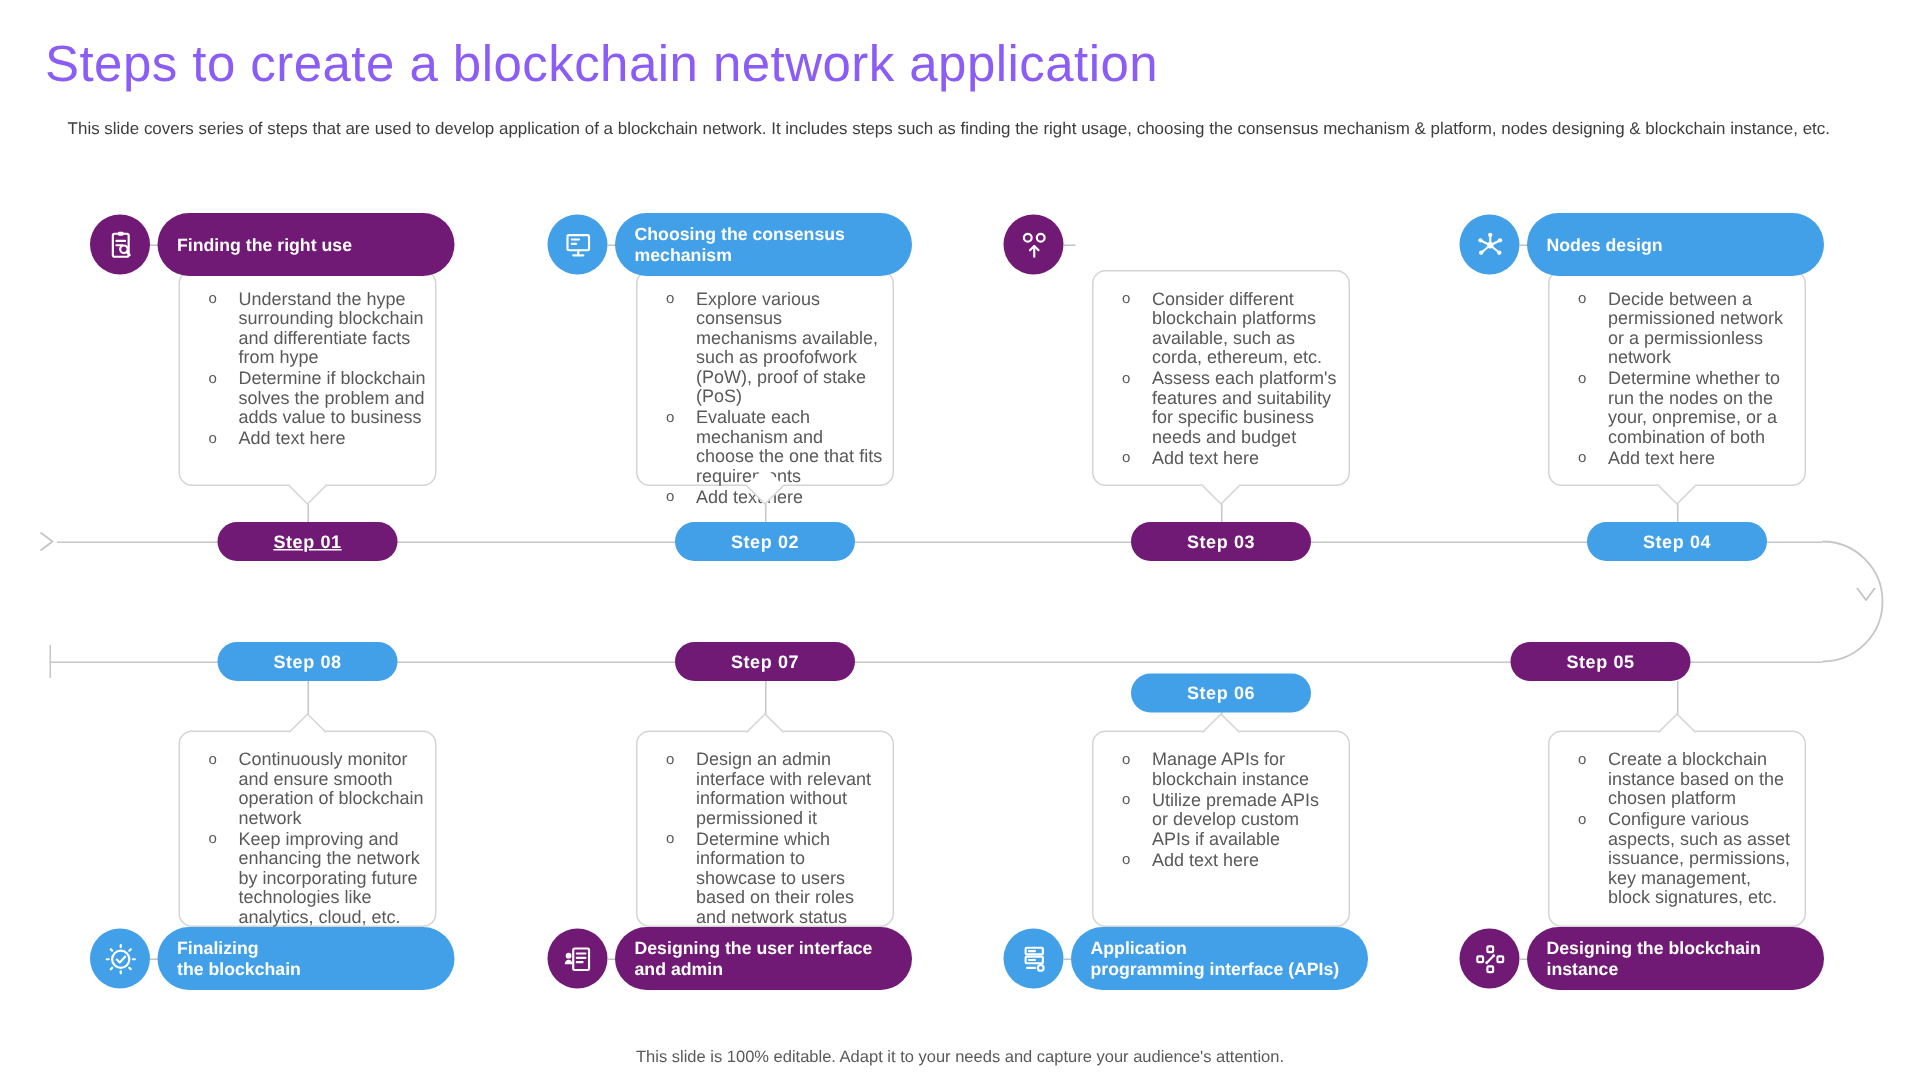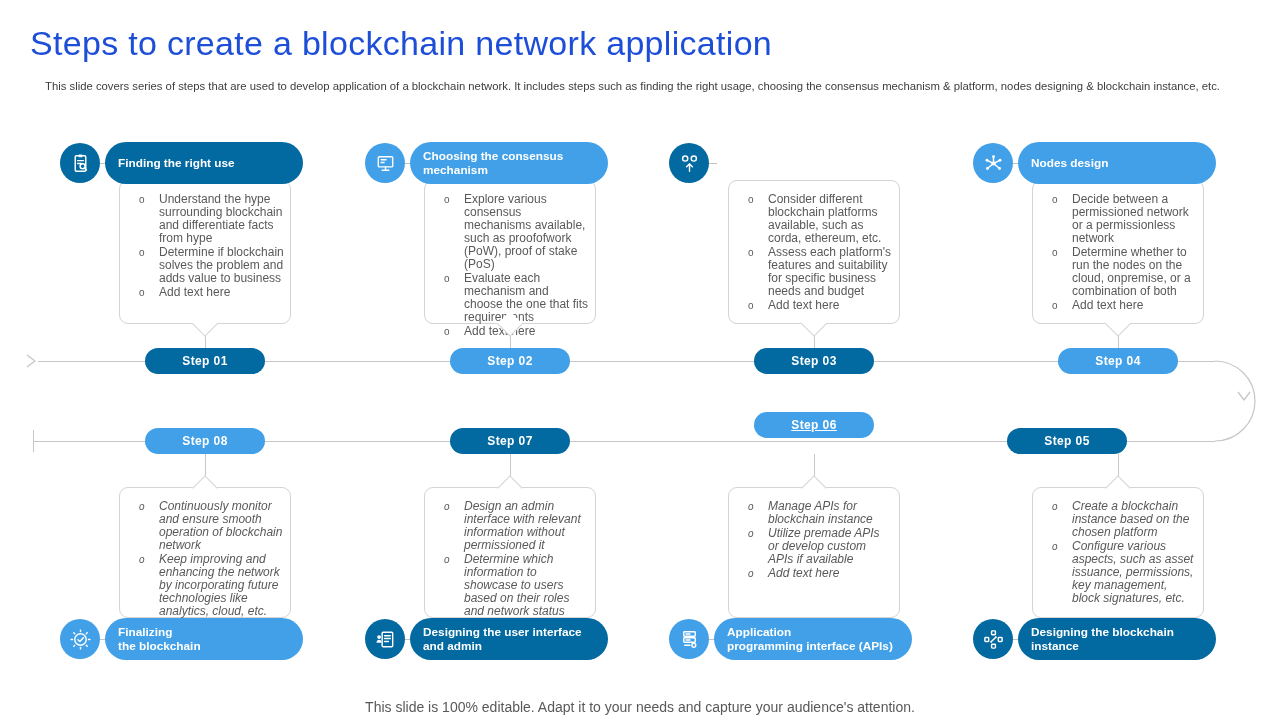--- a/index.html
+++ b/index.html
@@ -1,66 +1,66 @@
 <!DOCTYPE html>
 <html><head>
 <meta charset="utf-8">
 <style>
   html,body{margin:0;padding:0;background:#e8e8e8;}
   .slide{position:relative;width:1280px;height:720px;background:#ffffff;margin:0 auto;
          font-family:"Liberation Sans",sans-serif;overflow:hidden;}
   
-  .title{position:absolute;left:30px;top:24px;font-size:34px;color:#1d4ed8;
+  .title{position:absolute;left:30px;top:24px;font-size:34px;color:#8b5cf6;
          letter-spacing:0.3px;font-weight:normal;}
   .subtitle{position:absolute;left:30px;top:78px;width:1190px;font-size:11.3px;
             color:#3d3d3d;line-height:1.45;text-align:right;}
   
   .step{position:absolute;width:305px;}
   .step.toprow{top:142px;height:210px;}
   .step.bottomrow{top:477px;height:200px;}
   .icon-circle{position:absolute;width:40px;height:40px;border-radius:50%;
                display:flex;align-items:center;justify-content:center;}
   .toprow .icon-circle{left:0;top:1px;}
   .bottomrow .icon-circle{left:0;top:142px;}
   .dash{position:absolute;width:8px;height:1px;background:#c2c2c2;}
   .toprow .dash{left:40px;top:21px;}
   .bottomrow .dash{left:40px;top:162px;}
   .header-pill{position:absolute;left:45px;width:198px;min-height:42px;border-radius:22px;
                display:flex;align-items:center;padding:1px 13px;box-sizing:border-box;
                color:#ffffff;font-weight:bold;font-size:11.8px;line-height:14.5px;
                white-space:pre-line;z-index:4;}
   .toprow .header-pill{top:0;}
   .bottomrow .header-pill{top:141px;}
-  .dark-bg{background:#0369a1;}
+  .dark-bg{background:#701a75;}
   .light-bg{background:#41a0e8;}
   .callout{position:absolute;left:59px;width:172px;background:#ffffff;
            border:1px solid #d4d4d4;border-radius:9px;box-sizing:border-box;
            padding:12px 6px 4px 10px;z-index:2;}
   .toprow .callout{top:38px;height:144px;}
-  .bottomrow .callout{top:10px;height:131px;font-style:italic;}
+  .bottomrow .callout{top:10px;height:131px;}
   .callout::after{content:"";position:absolute;left:50%;width:17px;height:17px;
                   background:#ffffff;transform:rotate(45deg);}
   .tail-down::after{bottom:-9.5px;margin-left:-9px;
                     border-right:1px solid #d4d4d4;border-bottom:1px solid #d4d4d4;}
   .tail-up::after{top:-9.5px;margin-left:-9px;
                   border-left:1px solid #d4d4d4;border-top:1px solid #d4d4d4;}
   .bullet{position:relative;padding-left:29px;font-size:12px;line-height:13px;
           color:#595959;margin-bottom:1px;}
   .bullet::before{content:"o";position:absolute;left:9px;top:0;font-size:10px;color:#595959;}
   
   .hline{position:absolute;height:0;border-top:1px solid #c6c6c6;z-index:0;}
   .vline{position:absolute;width:0;border-left:1px solid #c6c6c6;z-index:1;}
   .tick{position:absolute;left:33px;top:430px;height:22px;width:0;border-left:1px solid #c6c6c6;}
   .pill{position:absolute;width:120px;height:26px;border-radius:13px;color:#ffffff;
         font-size:12px;font-weight:bold;letter-spacing:0.4px;display:flex;
         align-items:center;justify-content:center;z-index:3;}
   .curve,.start-arrow{position:absolute;z-index:1;}
   
   .footer{position:absolute;left:0;top:699px;width:1280px;text-align:center;
-          font-size:14px;color:#595959;}
+          font-size:11px;color:#595959;}
   svg.ic{width:23px;height:23px;stroke:#ffffff;fill:none;stroke-width:1.5;
          stroke-linecap:round;stroke-linejoin:round;}
 </style>
 </head>
 <body>
 
 <div class="slide">
 
   <div class="title">Steps to create a blockchain network application</div>
   <div class="subtitle">This slide covers series of steps that are used to develop application of a  blockchain network. It includes steps such as finding the right usage, choosing the consensus mechanism &amp; platform, nodes designing &amp; blockchain instance, etc.</div>
@@ -80,28 +80,28 @@
   <div class="vline" style="left:205px;top:322px;height:26px;"></div>
   <div class="vline" style="left:510px;top:322px;height:26px;"></div>
   <div class="vline" style="left:814px;top:322px;height:26px;"></div>
   <div class="vline" style="left:1118px;top:322px;height:26px;"></div>
 
   <div class="vline" style="left:205px;top:454px;height:31px;"></div>
   <div class="vline" style="left:510px;top:454px;height:31px;"></div>
   <div class="vline" style="left:814px;top:454px;height:31px;"></div>
   <div class="vline" style="left:1118px;top:454px;height:31px;"></div>
 
-  <div class="pill dark-bg" style="left:145px;top:348px;">Step 01</div>
+  <div class="pill dark-bg" style="left:145px;top:348px;text-decoration:underline;">Step 01</div>
   <div class="pill light-bg" style="left:450px;top:348px;">Step 02</div>
   <div class="pill dark-bg" style="left:754px;top:348px;">Step 03</div>
   <div class="pill light-bg" style="left:1058px;top:348px;">Step 04</div>
 
   <div class="pill light-bg" style="left:145px;top:428px;">Step 08</div>
   <div class="pill dark-bg" style="left:450px;top:428px;">Step 07</div>
-  <div class="pill light-bg" style="left:754px;top:412px;text-decoration:underline;">Step 06</div>
+  <div class="pill light-bg" style="left:754px;top:449px;">Step 06</div>
   <div class="pill dark-bg" style="left:1007px;top:428px;">Step 05</div>
 
   <div class="step toprow" style="left:60px;">
     <div class="icon-circle dark-bg">
       <svg class="ic" viewBox="0 0 24 24">
           <rect x="6.5" y="4" width="11" height="16" rx="1.2"></rect>
           <rect x="10" y="2.6" width="4" height="2.8" rx="0.8" fill="#fff" stroke="none"></rect>
           <line x1="9" y1="9" x2="15" y2="9"></line>
           <line x1="9" y1="12" x2="13" y2="12"></line>
           <circle cx="14.2" cy="14.8" r="2.6"></circle>
@@ -167,21 +167,21 @@
           <circle cx="18.8" cy="8.6" r="1.5" fill="#fff" stroke="none"></circle>
           <circle cx="18.3" cy="17.2" r="1.5" fill="#fff" stroke="none"></circle>
           <circle cx="5.7" cy="17.2" r="1.5" fill="#fff" stroke="none"></circle>
           <circle cx="5.2" cy="8.6" r="1.5" fill="#fff" stroke="none"></circle>
         </svg>
     </div>
     <div class="dash"></div>
     <div class="header-pill light-bg">Nodes design</div>
     <div class="callout tail-down">
       <div class="bullet">Decide between a permissioned network or a permissionless network</div>
-      <div class="bullet">Determine whether to run the nodes on the cloud, onpremise, or a combination of both</div>
+      <div class="bullet">Determine whether to run the nodes on the your, onpremise, or a combination of both</div>
       <div class="bullet">Add text here</div>
     </div>
   </div>
 
   <div class="step bottomrow" style="left:60px;">
     <div class="callout tail-up">
       <div class="bullet">Continuously monitor and ensure smooth operation of blockchain network</div>
       <div class="bullet">Keep improving and enhancing the network by incorporating future technologies like analytics, cloud, etc.</div>
       <div class="bullet">Add text here</div>
     </div>

